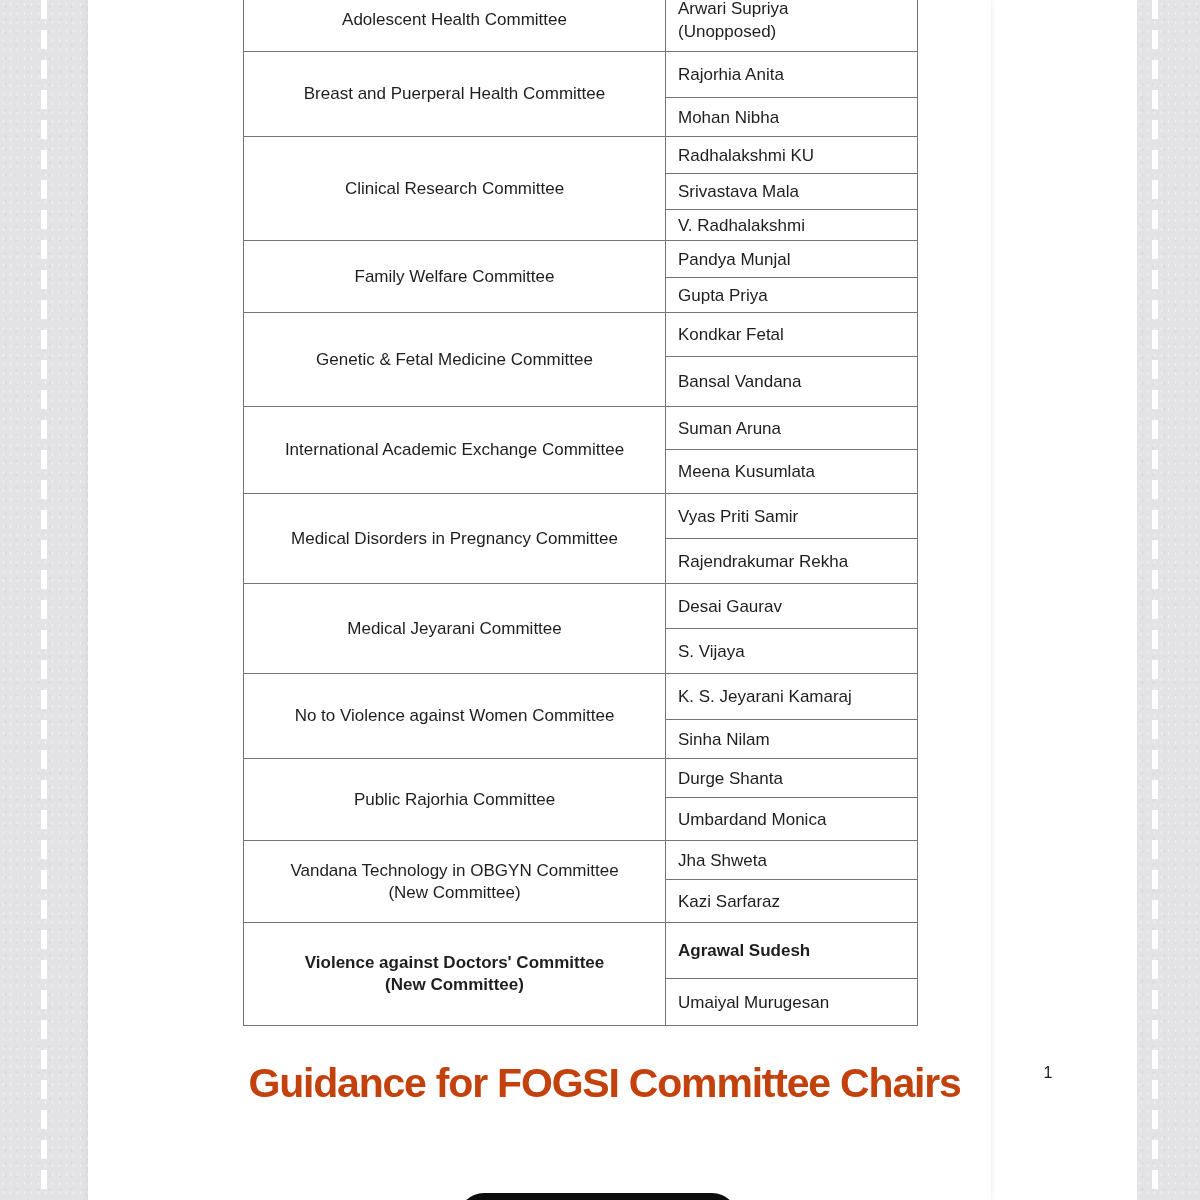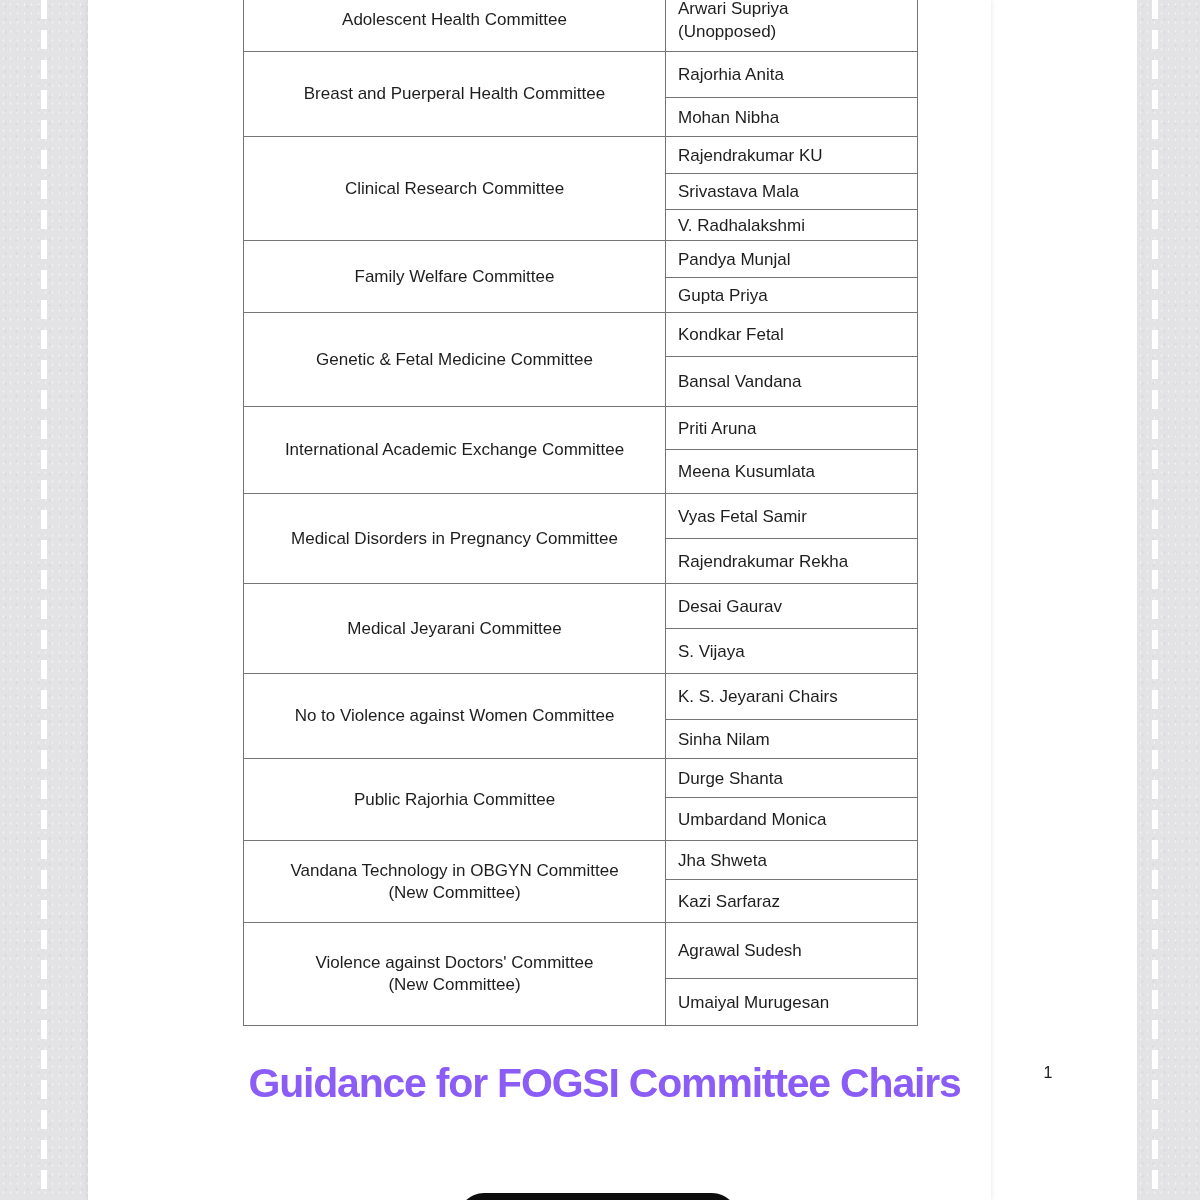--- a/index.html
+++ b/index.html
@@ -93,21 +93,21 @@
   .doc-title {
     position: absolute;
     left: 0;
     top: 1055px;
     width: 1033px;
     text-align: center;
     font-weight: bold;
     font-size: 41px;
     letter-spacing: -1.2px;
     line-height: 57px;
-    color: #8b5cf6;
+    color: #c2410c;
   }
 
   .pill {
     position: absolute;
     left: 370px;
     top: 1193px;
     width: 280px;
     height: 56px;
     border-radius: 26px;
     background: #0d0d0d;
@@ -137,21 +137,21 @@
           </tr>
           <tr style="height: 46px;">
             <td class="committee-cell" rowspan="2">Breast and Puerperal Health Committee</td>
             <td class="candidate-cell">Rajorhia Anita</td>
           </tr>
           <tr style="height: 39px;">
             <td class="candidate-cell">Mohan Nibha</td>
           </tr>
           <tr style="height: 37px;">
             <td class="committee-cell" rowspan="3">Clinical Research Committee</td>
-            <td class="candidate-cell">Rajendrakumar KU</td>
+            <td class="candidate-cell">Radhalakshmi KU</td>
           </tr>
           <tr style="height: 36px;">
             <td class="candidate-cell">Srivastava Mala</td>
           </tr>
           <tr style="height: 31px;">
             <td class="candidate-cell">V. Radhalakshmi</td>
           </tr>
           <tr style="height: 37px;">
             <td class="committee-cell" rowspan="2">Family Welfare Committee</td>
             <td class="candidate-cell">Pandya Munjal</td>
@@ -161,62 +161,62 @@
           </tr>
           <tr style="height: 44px;">
             <td class="committee-cell" rowspan="2">Genetic &amp; Fetal Medicine Committee</td>
             <td class="candidate-cell">Kondkar Fetal</td>
           </tr>
           <tr style="height: 50px;">
             <td class="candidate-cell">Bansal Vandana</td>
           </tr>
           <tr style="height: 43px;">
             <td class="committee-cell" rowspan="2">International Academic Exchange Committee</td>
-            <td class="candidate-cell">Priti Aruna</td>
+            <td class="candidate-cell">Suman Aruna</td>
           </tr>
           <tr style="height: 44px;">
             <td class="candidate-cell">Meena Kusumlata</td>
           </tr>
           <tr style="height: 45px;">
             <td class="committee-cell" rowspan="2">Medical Disorders in Pregnancy Committee</td>
-            <td class="candidate-cell">Vyas Fetal Samir</td>
+            <td class="candidate-cell">Vyas Priti Samir</td>
           </tr>
           <tr style="height: 45px;">
             <td class="candidate-cell">Rajendrakumar Rekha</td>
           </tr>
           <tr style="height: 45px;">
             <td class="committee-cell" rowspan="2">Medical Jeyarani Committee</td>
             <td class="candidate-cell">Desai Gaurav</td>
           </tr>
           <tr style="height: 45px;">
             <td class="candidate-cell">S. Vijaya</td>
           </tr>
           <tr style="height: 46px;">
             <td class="committee-cell" rowspan="2">No to Violence against Women Committee</td>
-            <td class="candidate-cell">K. S. Jeyarani Chairs</td>
+            <td class="candidate-cell">K. S. Jeyarani Kamaraj</td>
           </tr>
           <tr style="height: 39px;">
             <td class="candidate-cell">Sinha Nilam</td>
           </tr>
           <tr style="height: 39px;">
             <td class="committee-cell" rowspan="2">Public Rajorhia Committee</td>
             <td class="candidate-cell">Durge Shanta</td>
           </tr>
           <tr style="height: 43px;">
             <td class="candidate-cell">Umbardand Monica</td>
           </tr>
           <tr style="height: 39px;">
             <td class="committee-cell" rowspan="2">Vandana Technology in OBGYN Committee
 (New Committee)</td>
             <td class="candidate-cell">Jha Shweta</td>
           </tr>
           <tr style="height: 43px;">
             <td class="candidate-cell">Kazi Sarfaraz</td>
           </tr>
-          <tr style="height: 56px;">
+          <tr style="height: 56px; font-weight: bold;">
             <td class="committee-cell" rowspan="2">Violence against Doctors' Committee
 (New Committee)</td>
             <td class="candidate-cell">Agrawal Sudesh</td>
           </tr>
           <tr style="height: 47px;">
             <td class="candidate-cell">Umaiyal Murugesan</td>
           </tr>
         </tbody>
     </table>
 

